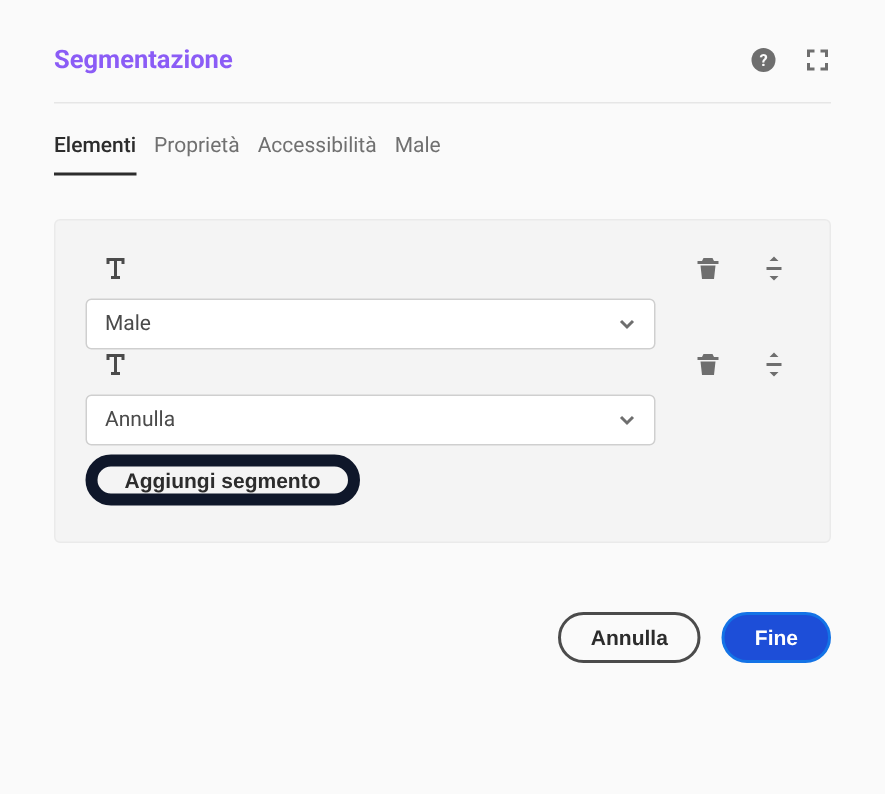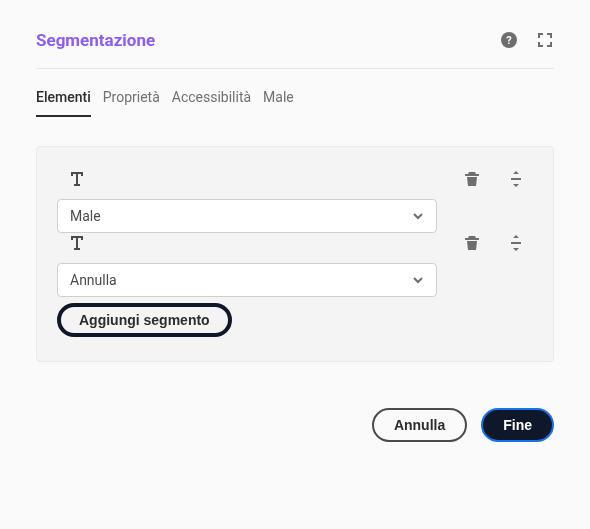--- a/index.html
+++ b/index.html
@@ -92,21 +92,21 @@
     justify-content: space-between;
     padding: 0 12px;
     font-size: 14px;
     color: #4b4b4b;
     cursor: pointer;
   }
   .add-btn {
     margin-top: 6px;
     height: 34px;
     padding: 0 18px;
-    border: 4px solid #0f172a;
+    border: 8px solid #0f172a;
     border-radius: 17px;
     background: transparent;
     font-size: 14px;
     font-weight: 700;
     color: #2c2c2c;
     cursor: pointer;
   }
   .footer {
     display: flex;
     justify-content: flex-end;
@@ -121,21 +121,21 @@
     font-weight: 700;
     cursor: pointer;
   }
   .btn-secondary {
     background: transparent;
     border: 2px solid #4b4b4b;
     color: #2c2c2c;
     text-align: center;
   }
   .btn-primary {
-    background: #0f172a;
+    background: #1d4ed8;
     border: 2px solid #1473e6;
     color: #ffffff;
   }
   svg { display: block; }
 </style>
 </head>
 <body>
 
 <div class="dialog">
 

